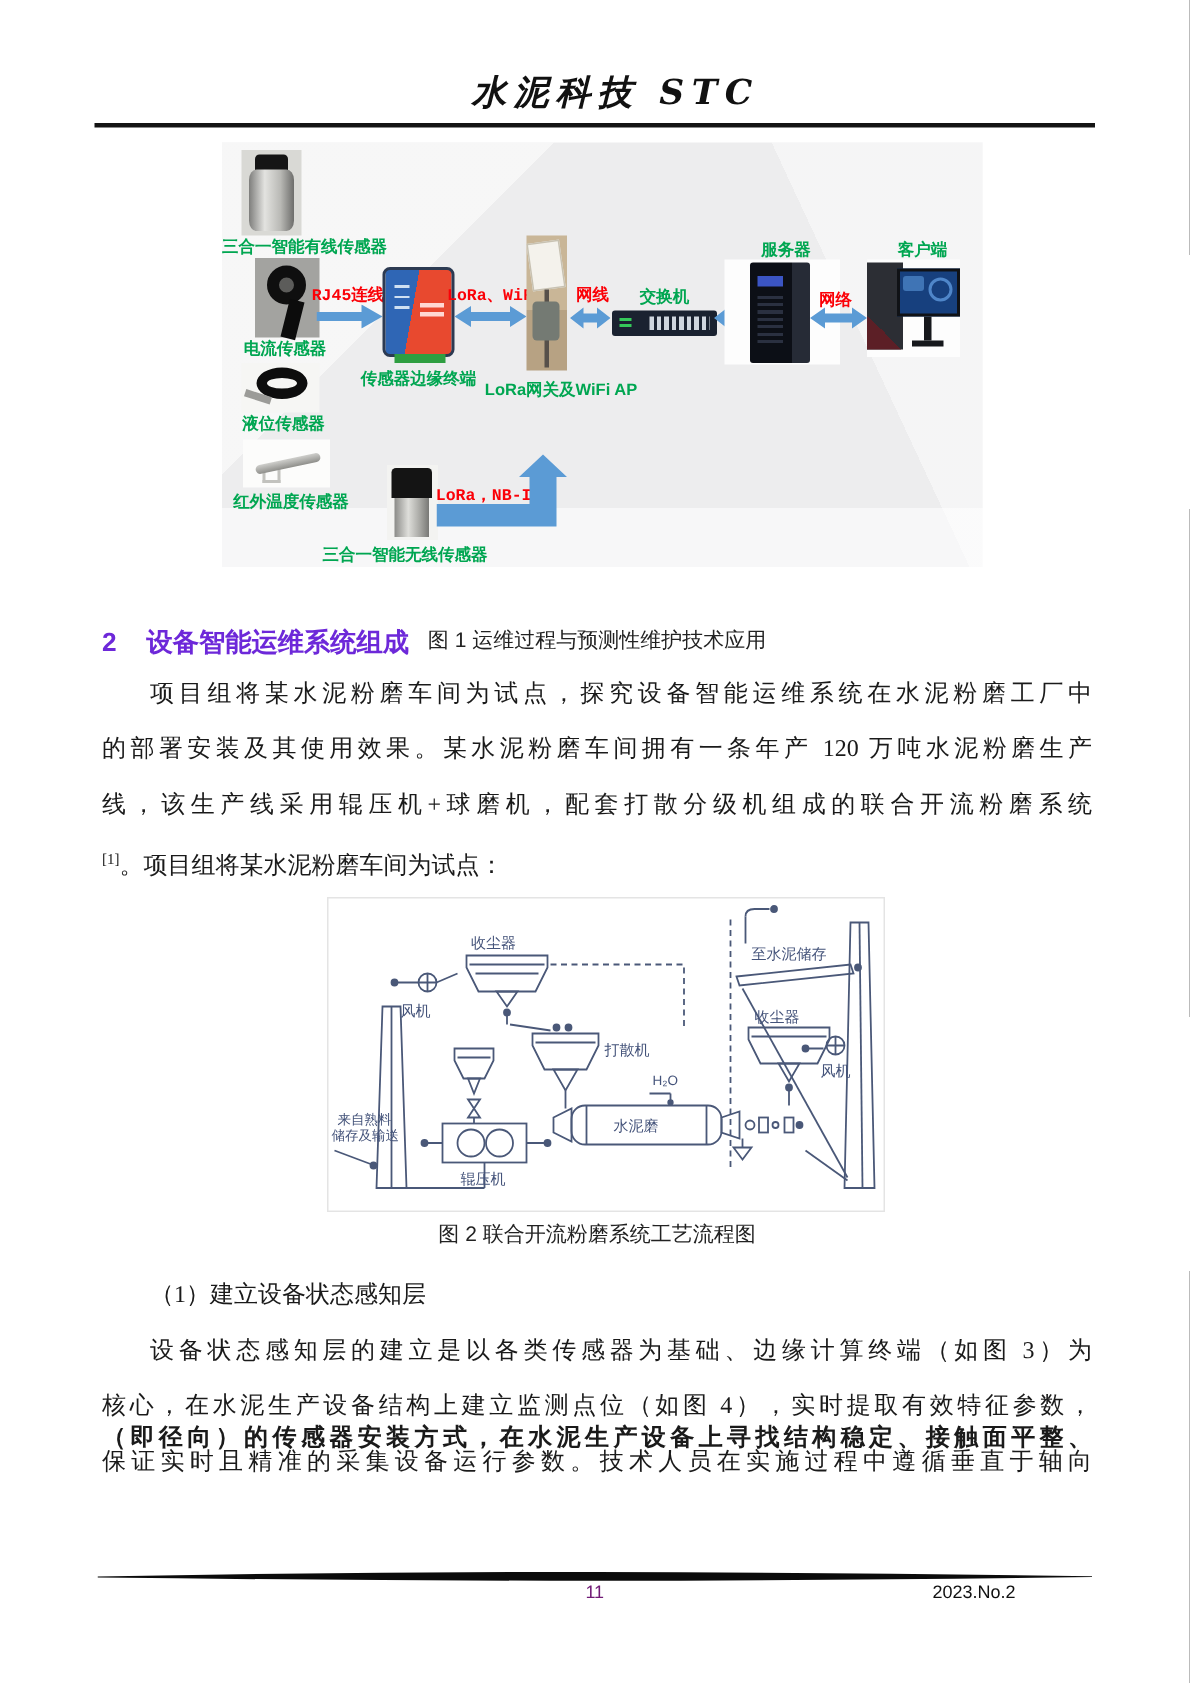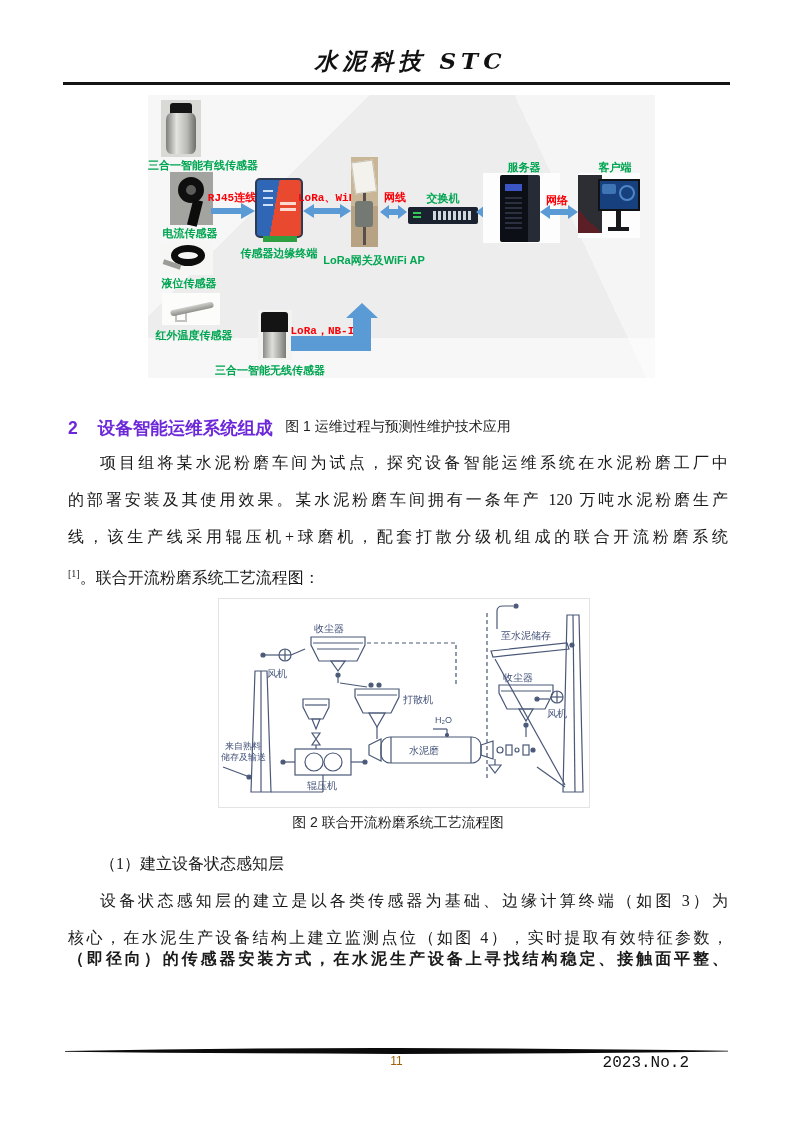--- a/index.html
+++ b/index.html
@@ -99,23 +99,23 @@
 
   
   .fig2 { position:absolute; left:218px; top:598px; width:372px; height:210px; background:#fff; border:1px solid #e4e4e4; }
   .fig2 svg { display:block; }
   .fig2 text { font-family:"Liberation Sans", sans-serif; font-size:10px; fill:#44537a; }
   .fig2 .small { font-size:9px; }
 
   
   .footer-rule { position:absolute; left:65px; top:1047px; }
   .pageno { position:absolute; left:0; top:1054px; width:100%; text-align:center;
-    font-family:"Liberation Sans", sans-serif; font-size:12px; color:#a16207; }
-  .issue { position:absolute; right:104px; top:1054px;
-    font-family:Liberation Mono, monospace; font-size:16px; color:#111; }
+    font-family:"Liberation Sans", sans-serif; font-size:12px; color:#701a75; }
+  .issue { position:absolute; right:116px; top:1054px;
+    font-family:Liberation Sans, sans-serif; font-size:12px; color:#111; }
 </style>
 </head>
 <body>
 
 <div class="page">
 
   <div class="journal-title">水泥科技 STC</div>
   <div class="header-rule"></div>
 
   <div class="fig1">
@@ -220,21 +220,21 @@
 
   <div class="fig-caption cap1">图 1 运维过程与预测性维护技术应用</div>
 
   <div class="section-heading">
     <span class="num">2</span><span>设备智能运维系统组成</span>
   </div>
 
   <div class="bodyline jline indent" style="top:444px;">项目组将某水泥粉磨车间为试点，探究设备智能运维系统在水泥粉磨工厂中</div>
   <div class="bodyline jline" style="top:481px;">的部署安装及其使用效果。某水泥粉磨车间拥有一条年产 120 万吨水泥粉磨生产</div>
   <div class="bodyline jline" style="top:518px;">线，该生产线采用辊压机+球磨机，配套打散分级机组成的联合开流粉磨系统</div>
-  <div class="bodyline" style="top:555px;"><sup class="fnref">[1]</sup><span>。联合开流粉磨系统工艺流程图：</span></div>
+  <div class="bodyline" style="top:555px;"><sup class="fnref">[1]</sup><span>。项目组将某水泥粉磨车间为试点：</span></div>
 
   <div class="fig2">
     <svg width="372" height="210" viewBox="0 0 372 210">
       <g stroke="#4a5878" stroke-width="1.2" fill="none">
 
         <circle cx="66" cy="56" r="6"></circle>
         <line x1="60" y1="56" x2="72" y2="56"></line>
           <line x1="66" y1="50" x2="66" y2="62"></line>
         <line x1="44" y1="56" x2="60" y2="56"></line>
           <circle cx="44" cy="56" r="2" fill="#4a5878"></circle>
@@ -332,20 +332,21 @@
       <text x="284" y="82">收尘器</text>
       <text x="328" y="118">风机</text>
     </svg>
   </div>
 
   <div class="fig-caption cap2">图 2 联合开流粉磨系统工艺流程图</div>
 
   <div class="bodyline indent" style="top:845px;">（1）建立设备状态感知层</div>
   <div class="bodyline jline indent" style="top:882px;">设备状态感知层的建立是以各类传感器为基础、边缘计算终端（如图 3）为</div>
   <div class="bodyline jline" style="top:919px;">核心，在水泥生产设备结构上建立监测点位（如图 4），实时提取有效特征参数，</div>
+  <div class="bodyline jline" style="top:956px;">保证实时且精准的采集设备运行参数。技术人员在实施过程中遵循垂直于轴向</div>
   <div class="bodyline jline" style="top:940px;font-weight:bold;">（即径向）的传感器安装方式，在水泥生产设备上寻找结构稳定、接触面平整、</div>
 
   <svg class="footer-rule" width="663" height="8">
     <path d="M0,4 Q165,0.8 331,1 Q505,1.4 663,3.8 L663,4.4 Q505,6.6 331,6.9 Q165,6.6 0,4.7 Z" fill="#0b0b0b"></path>
   </svg>
   <div class="pageno">11</div>
   <div class="issue">2023.No.2</div>
 
 </div>
 

